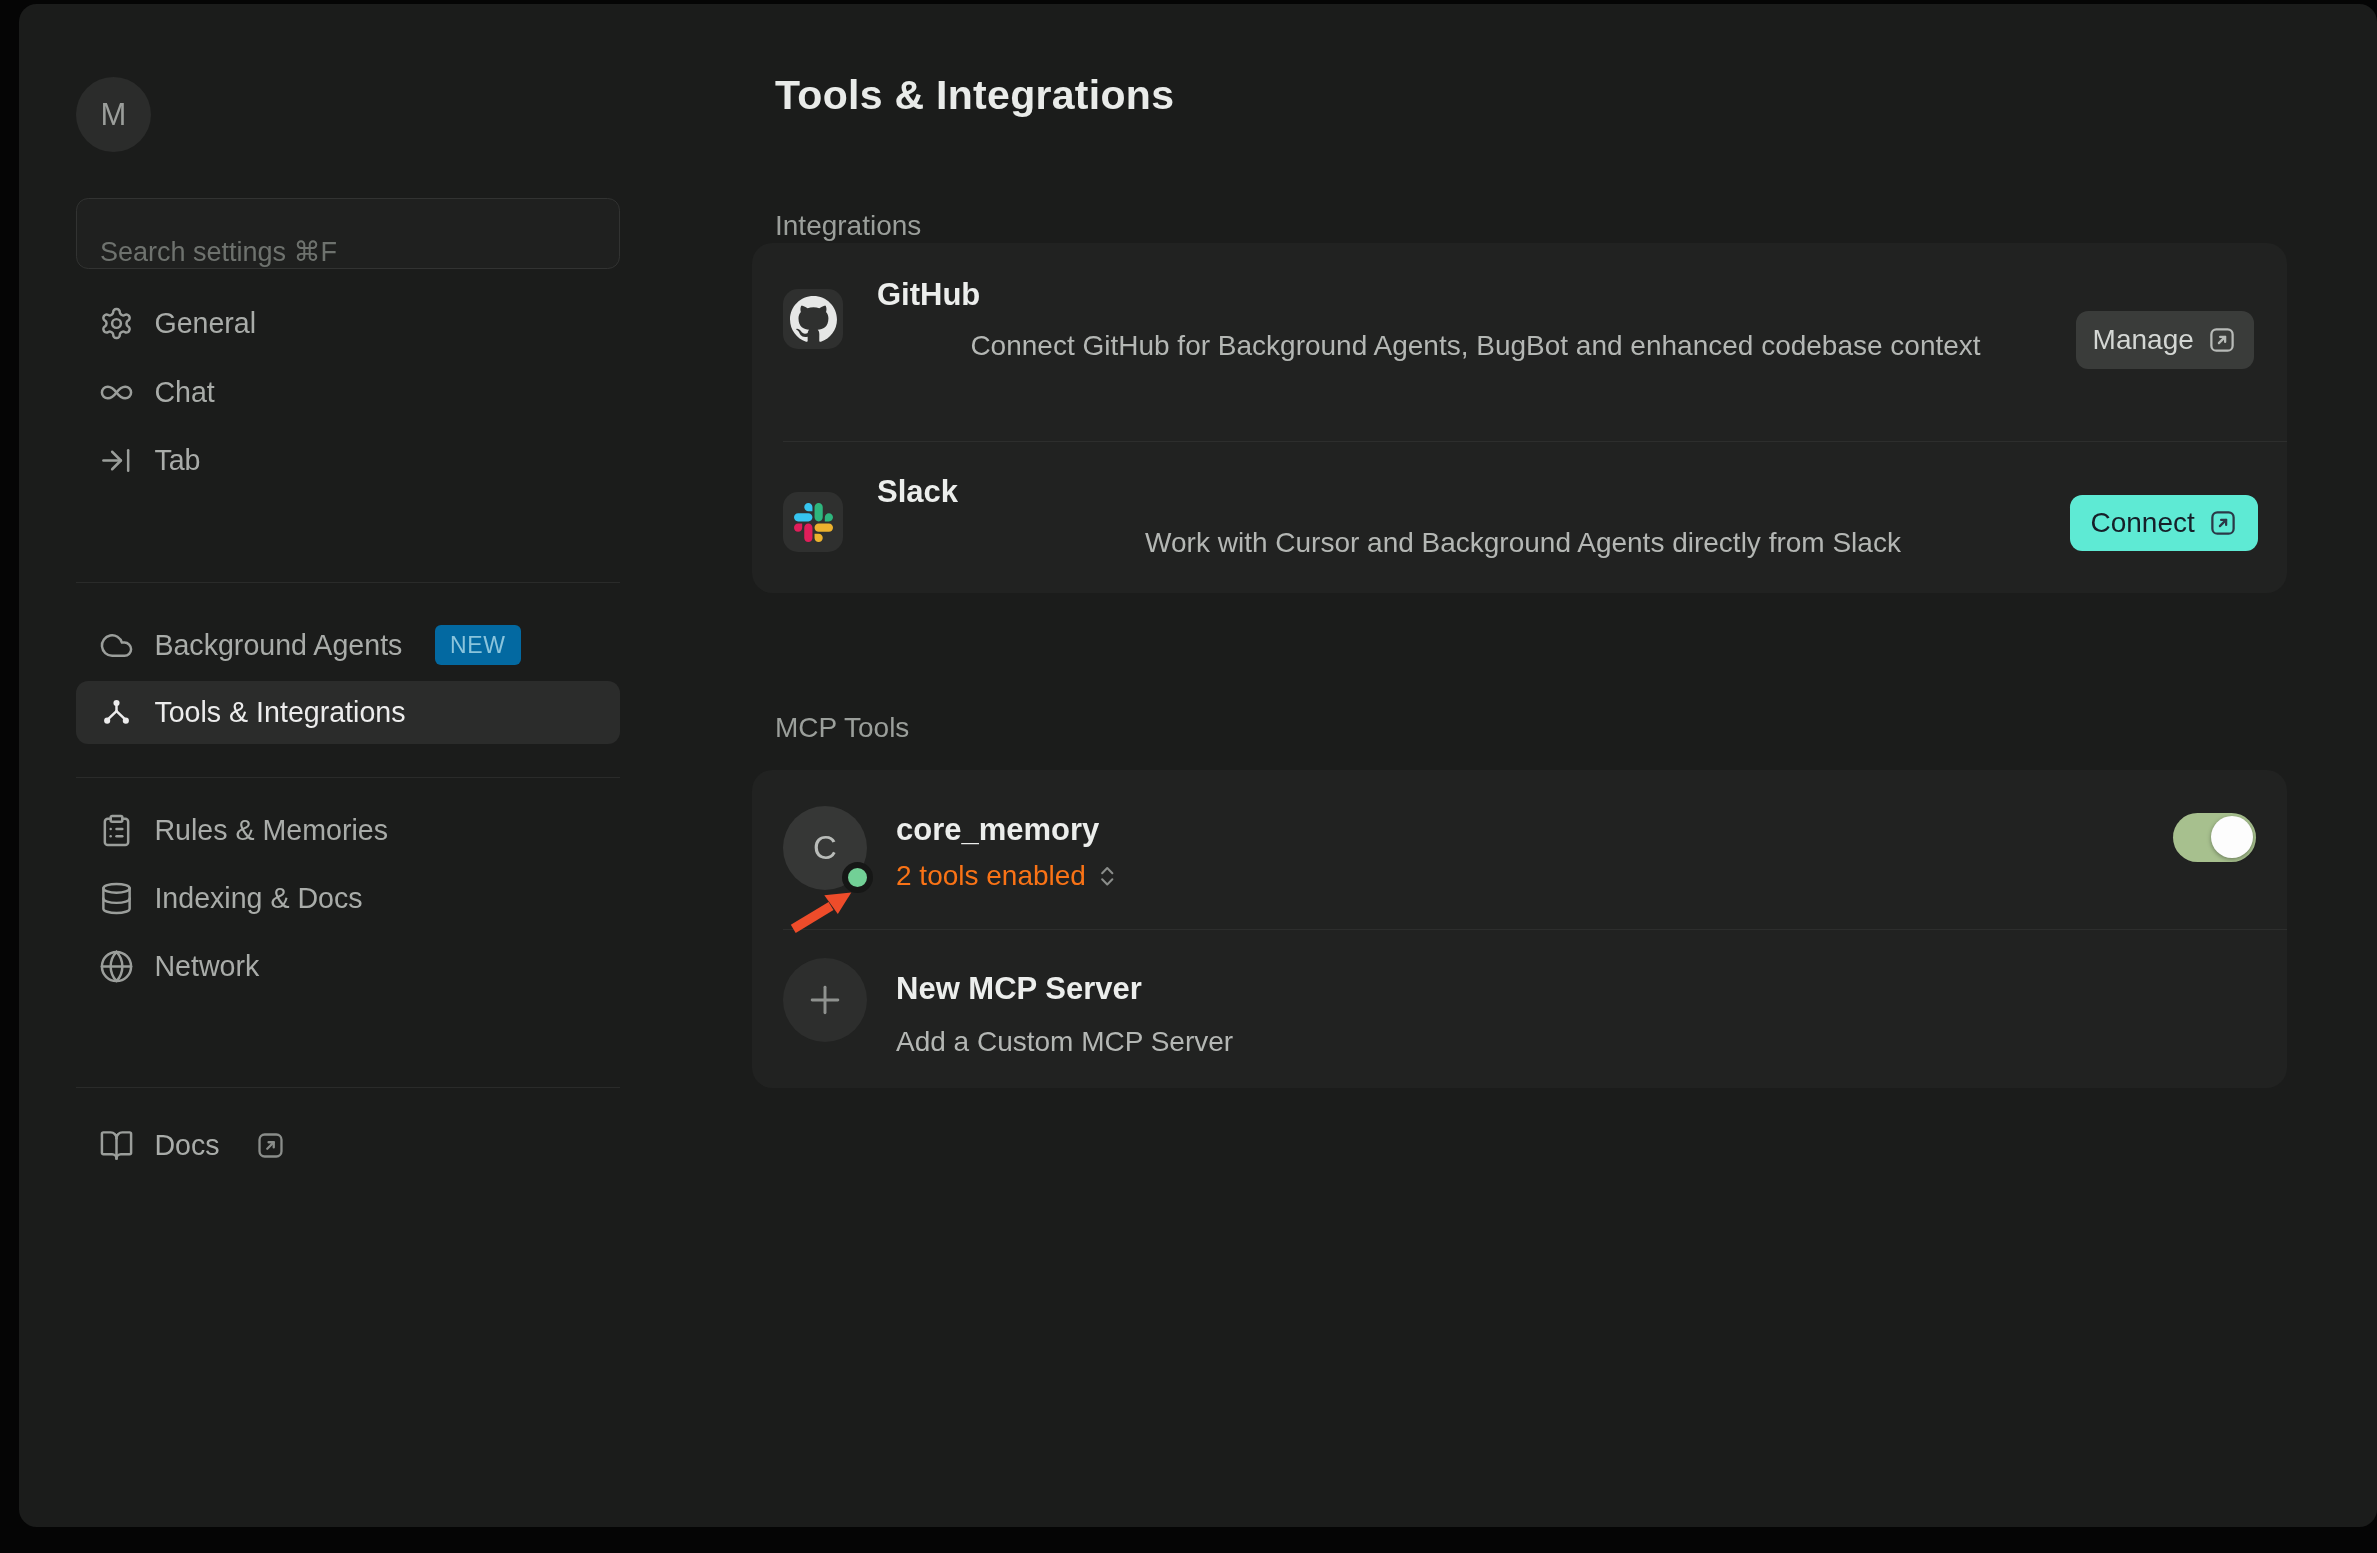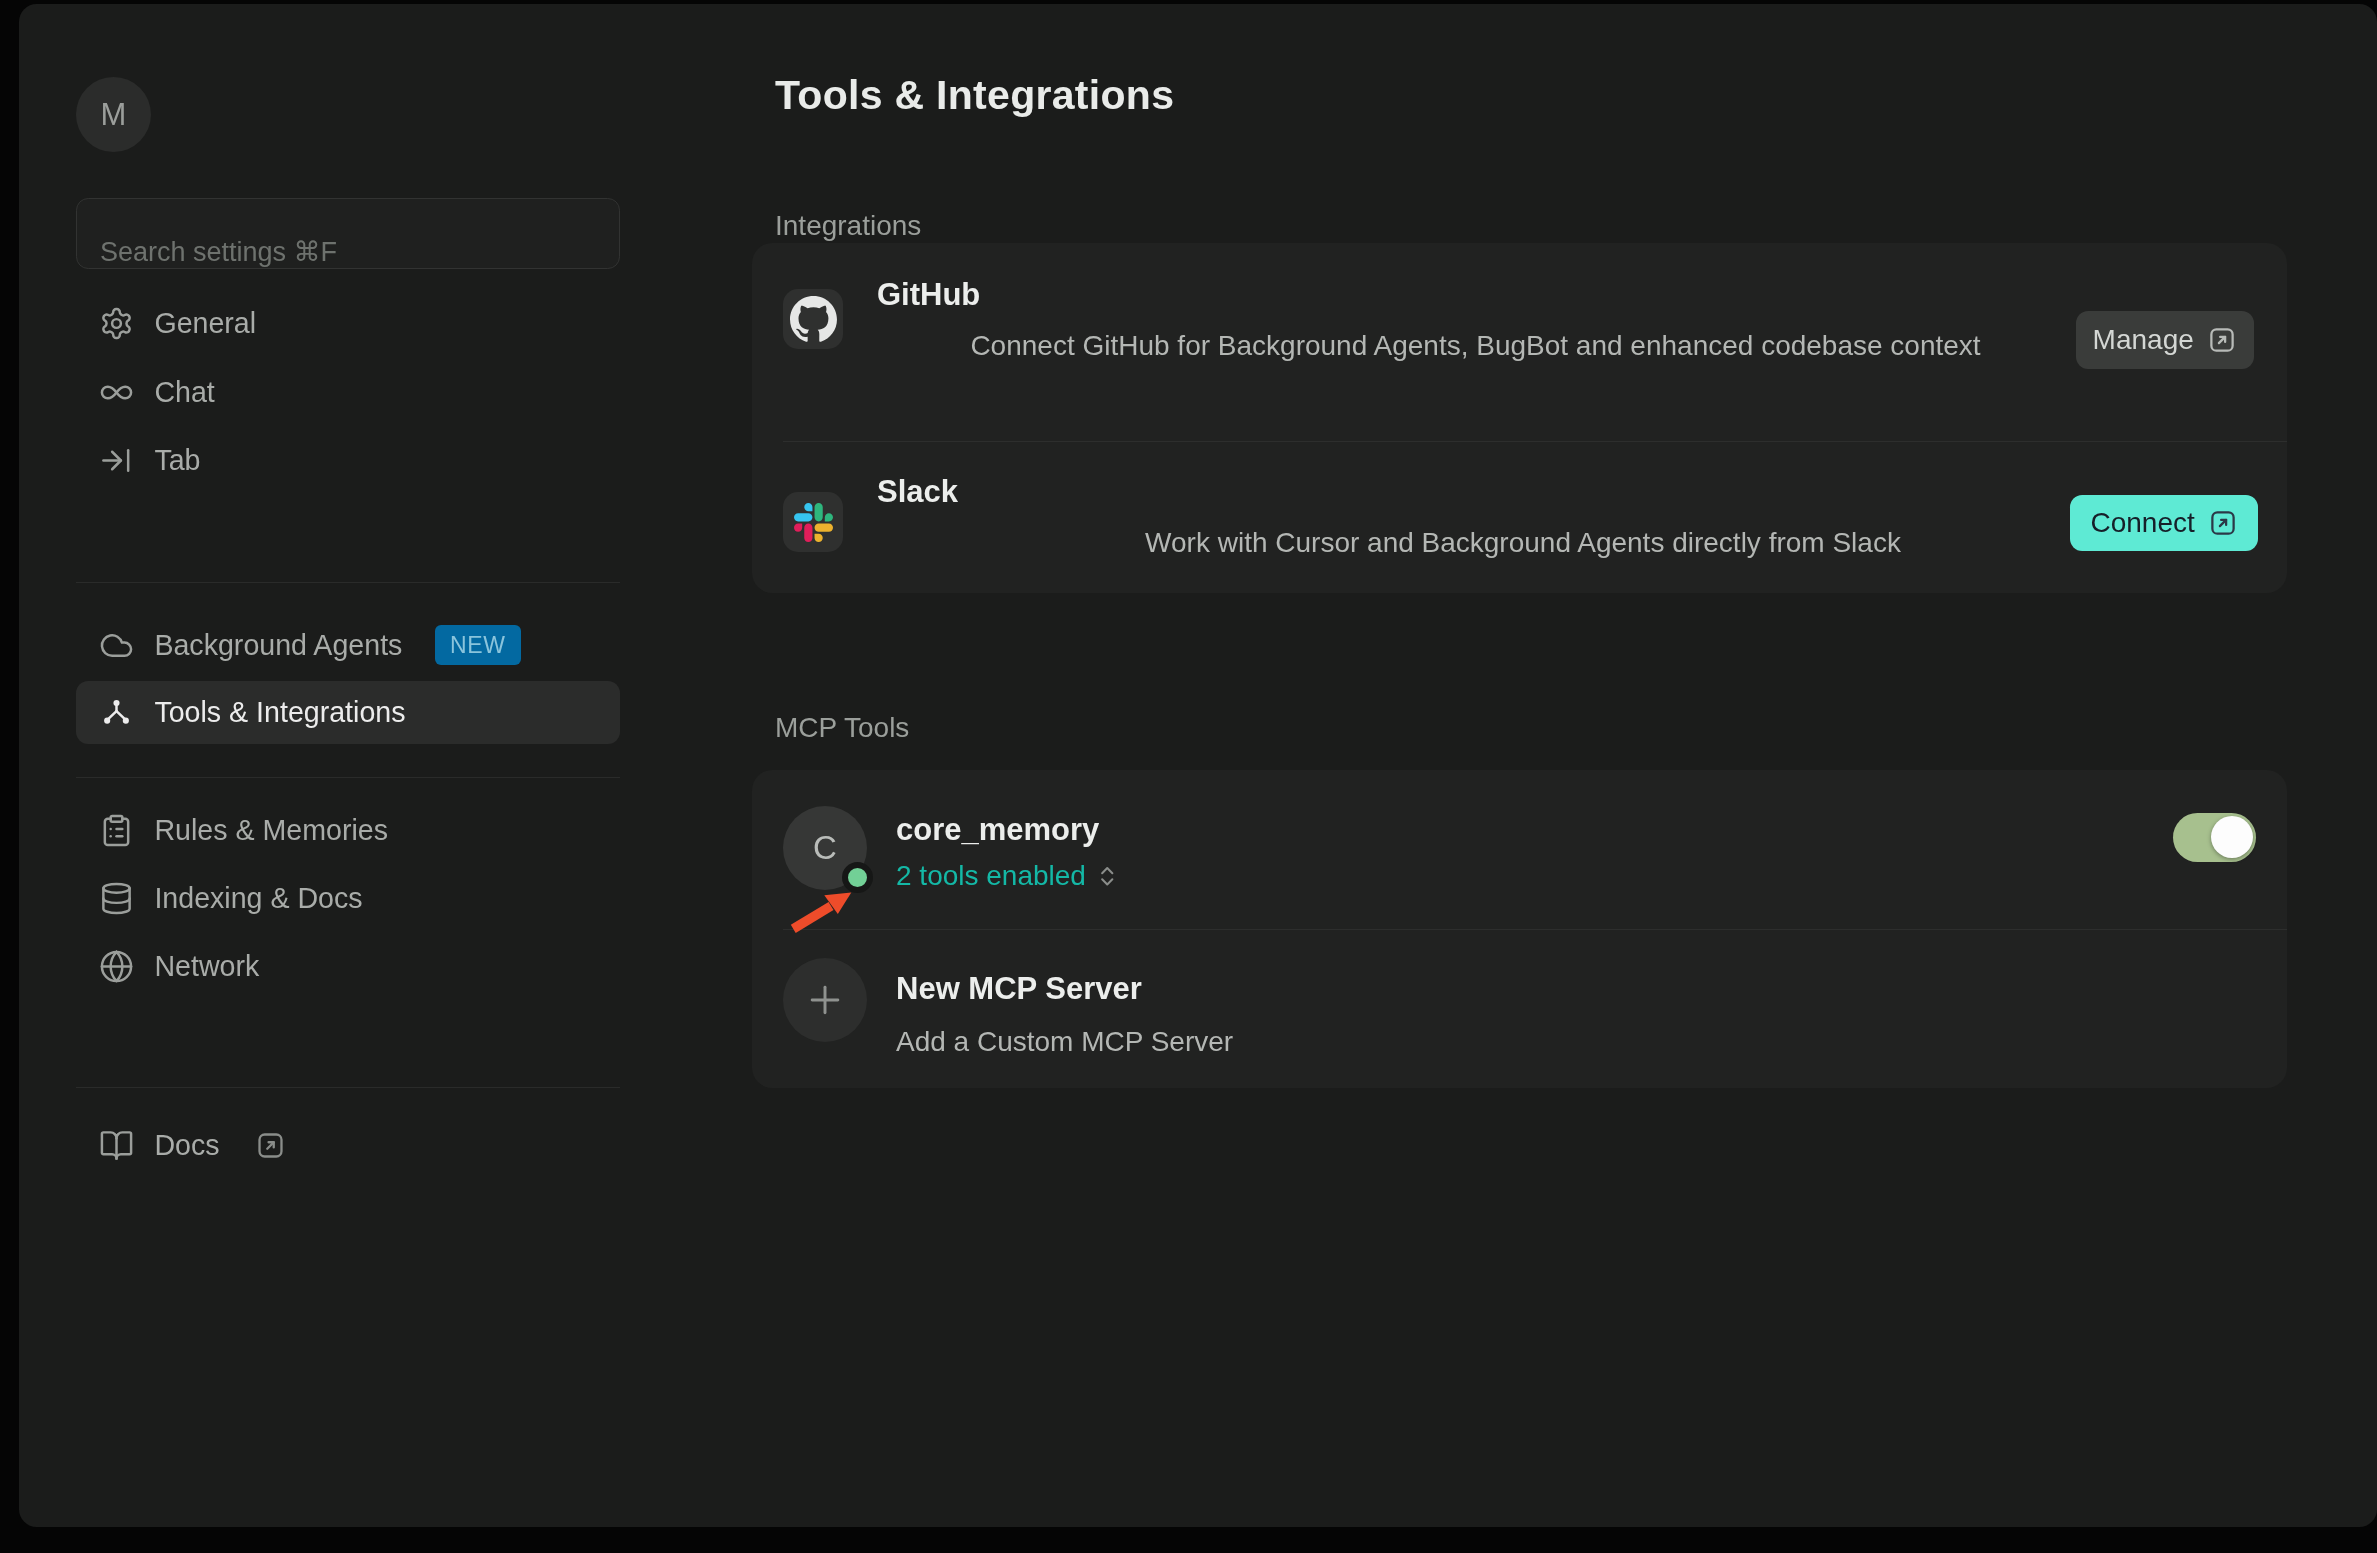--- a/index.html
+++ b/index.html
@@ -51,21 +51,21 @@
   .btn-connect svg { stroke:#2b3947; }
 
   .mcp-avatar { position:absolute; left:31px; width:84px; height:84px; border-radius:50%;
                 display:flex; align-items:center; justify-content:center; }
   .mcp-avatar.c { background:#363736; color:#b9bcb9; font-size:33px; }
   .mcp-avatar.plus { background:#2d2e2d; }
   .mcp-avatar.plus svg { width:44px; height:44px; stroke:#8f928f; stroke-width:1.6; stroke-linecap:round; }
   .statusdot { position:absolute; width:31px; height:31px; border-radius:50%; background:#72d096;
                border:6.8px solid #161716; }
   .mcp-status { position:absolute; left:144px; display:flex; align-items:center; gap:9.5px;
-                font-size:28px; color:#14b8a6; }
+                font-size:28px; color:#f97316; }
   .mcp-status svg { width:24.5px; height:24.5px; stroke:#8a8d8a; fill:none; stroke-width:2; stroke-linecap:round; stroke-linejoin:round; }
   .toggle { position:absolute; width:83px; height:49px; border-radius:24.5px; background:#a7c08e; cursor:pointer; }
   .toggle .knob { position:absolute; top:3.4px; right:3.4px; width:42px; height:42px; border-radius:50%;
                   background:#fdfdfd; box-shadow:0 1.4px 4.1px rgba(0,0,0,.35); }
   .mcp-title2 { left:144px; }
   .annot-arrow { position:absolute; left:767px; top:879px; pointer-events:none; }
 
   .tile-svg { width:49px; height:49px; }
 </style>
 </head>

